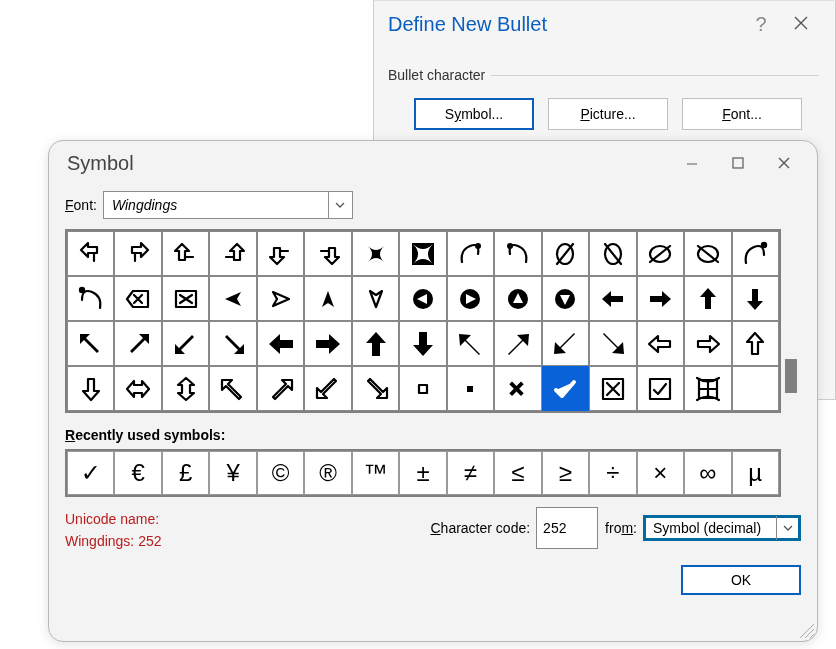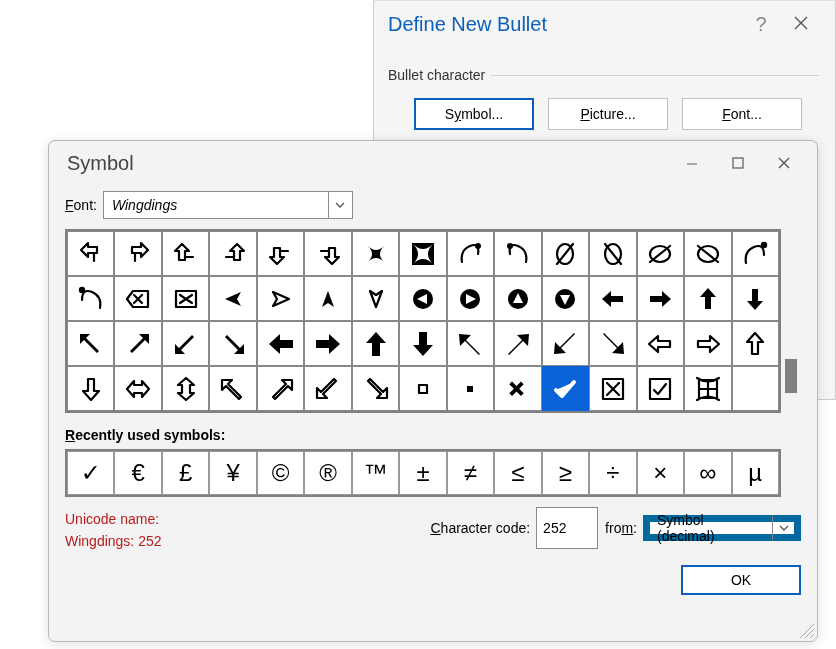--- a/index.html
+++ b/index.html
@@ -46,21 +46,21 @@
     .dnb-btn.selected { border: 2px solid #0a5fbe; }
     .und { text-decoration: underline; }
 
     
     .sym-dialog {
       position: absolute;
       left: 48px; top: 140px;
       width: 770px; height: 502px;
       background: #f3f3f3;
       border: 1px solid #b8b8b8;
-      border-radius: 7px;
+      border-radius: 15px;
       box-shadow: 0 2px 12px rgba(0,0,0,0.12);
       display: flex; flex-direction: column;
     }
     .sym-titlebar { height: 44px; display: flex; align-items: center; padding: 0 10px 0 18px; }
     .sym-title { flex: 1; font-size: 20px; color: #444; font-weight: 400; }
     .sym-tbtn { width: 46px; height: 32px; display: flex; align-items: center; justify-content: center; color: #555; cursor: pointer; font-size: 14px; }
 
     .sym-body { padding: 6px 16px 10px 16px; display: flex; flex-direction: column; flex: 1; }
     .font-row { display: flex; align-items: center; gap: 6px; margin-bottom: 10px; }
     .font-label { font-size: 14px; }
@@ -107,21 +107,21 @@
       border: 1px solid #999;
       display: flex; align-items: center; justify-content: center;
       font-size: 24px; cursor: pointer; background: #fff;
     }
 
     .info-row { display: flex; align-items: flex-end; margin-top: 10px; gap: 10px; }
     .info-left { display: flex; flex-direction: column; gap: 6px; flex: 1; }
     .info-label { font-size: 14px; color: #b91c1c; }
     .cc-row { display: flex; align-items: center; gap: 6px; }
     .cc-input { width: 62px; height: 42px; border: 1px solid #888; background: #fff; padding: 0 6px; font-size: 14px; }
-    .from-select { width: 158px; height: 26px; border: 7px solid #0369a1; background: #fff; display: flex; align-items: center; }
+    .from-select { width: 158px; height: 26px; border: 3px solid #0369a1; background: #fff; display: flex; align-items: center; }
     .from-text { flex: 1; padding: 0 7px; font-size: 14px; }
     .from-caret { width: 22px; height: 24px; border-left: 1px solid #888; display: flex; align-items: center; justify-content: center; font-size: 11px; color: #555; }
 
     .footer-btns { display: flex; justify-content: flex-end; gap: 12px; margin-top: 16px; }
     .dlg-btn { width: 120px; height: 30px; border: 1px solid #bfbfbf; background: #fff; display: flex; align-items: center; justify-content: center; font-size: 14px; cursor: pointer; }
     .dlg-btn.primary { border: 2px solid #0a5fbe; }
 
     .resize-grip { position: absolute; right: 2px; bottom: 2px; width: 16px; height: 16px; color: #999; }
 
     .ico { stroke: #000; stroke-width: 2.2; fill: none; stroke-linecap: round; stroke-linejoin: round; }

